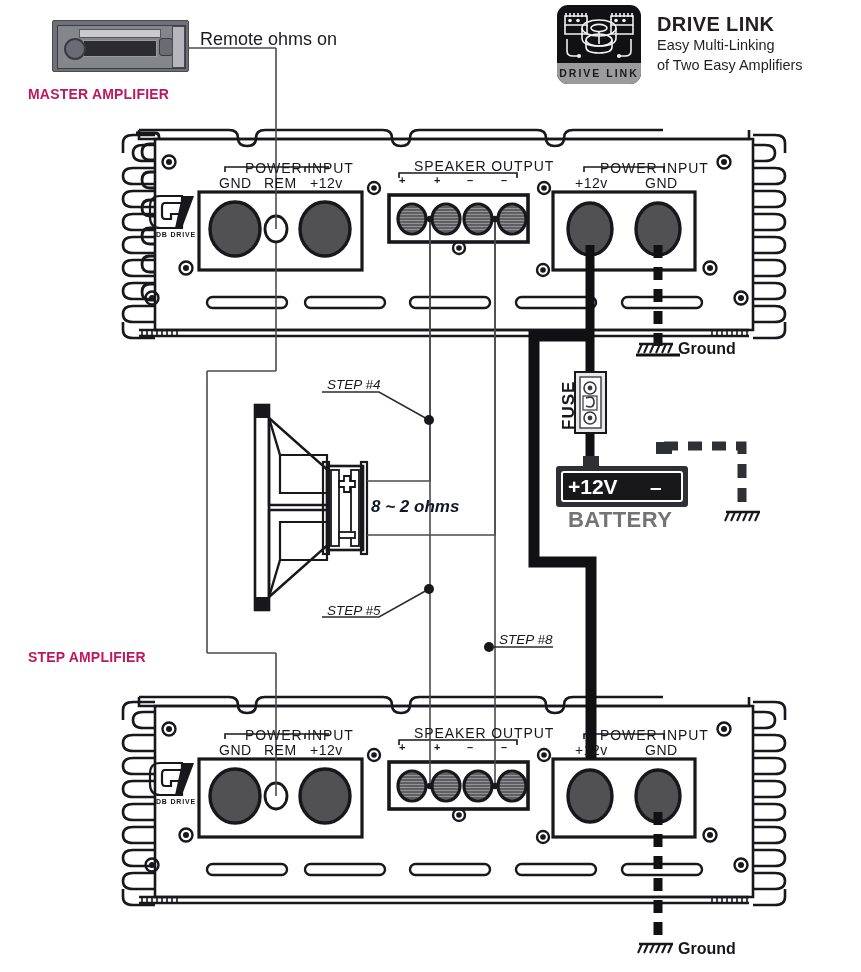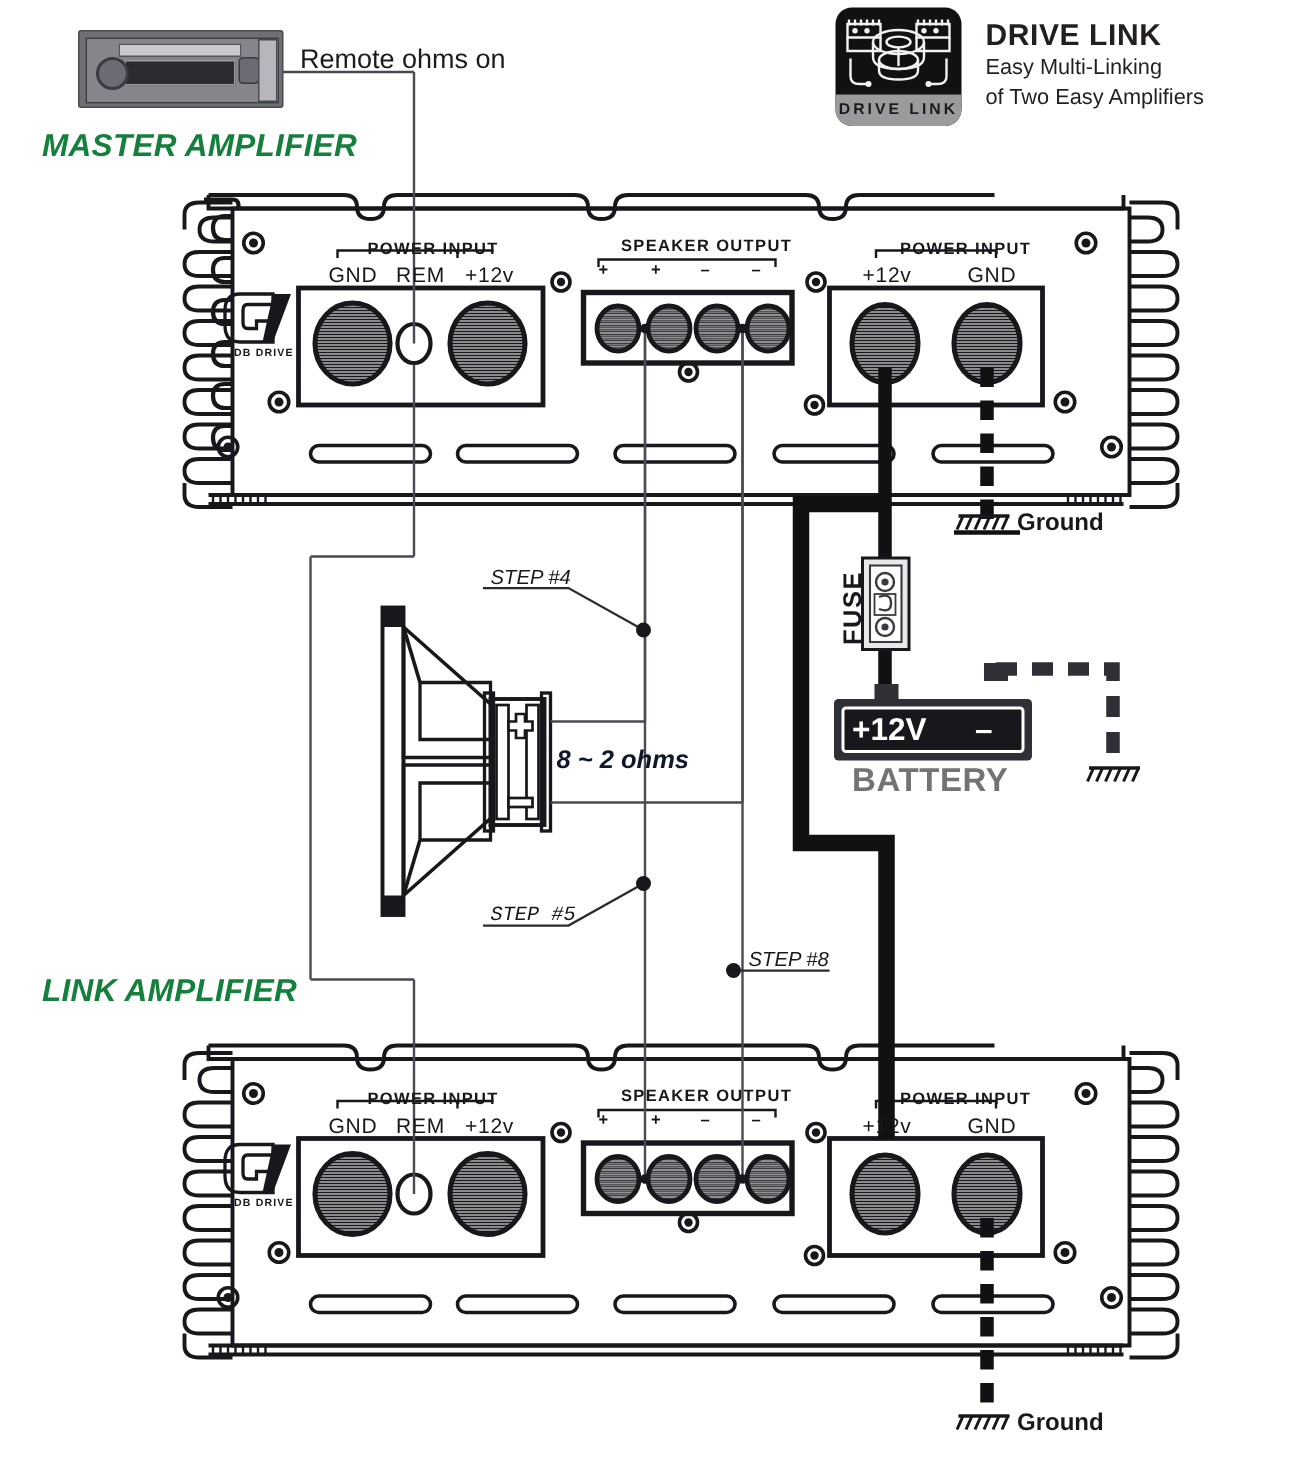--- a/index.html
+++ b/index.html
@@ -10,32 +10,32 @@
   }
   #stage{position:absolute;left:0;top:0;width:861px;height:972px;}
   svg#diagram{position:absolute;left:0;top:0;width:861px;height:972px;display:block;}
 
   
   .tx{position:absolute;white-space:nowrap;line-height:1;}
 
   .hdr-title{font-size:20px;font-weight:bold;letter-spacing:.4px;color:#231f20;}
   .hdr-sub{font-size:14.5px;color:#231f20;}
 
-  .amp-label{font-size:21px;font-weight:bold;font-style:italic;letter-spacing:.2px;color:#15803d;}
+  .amp-label{font-size:14px;font-weight:bold;letter-spacing:.2px;color:#be185d;}
   .remote-label{font-size:18px;color:#1b1b20;}
   .step-label{font-size:13.5px;font-style:italic;color:#17171c;}
   .ohms-label{font-size:17px;font-weight:bold;font-style:italic;color:#0f172a;}
   .ground-label{font-size:16px;font-weight:bold;color:#17171c;}
   .battery-label{font-size:22px;font-weight:bold;letter-spacing:.4px;color:#737373;}
   .fuse-label{font-size:17px;font-weight:bold;letter-spacing:1px;color:#17171c;
     transform:rotate(-90deg);transform-origin:0 0;}
   .batt-plus{font-size:21px;font-weight:bold;color:#ffffff;}
   .batt-minus{font-size:21px;font-weight:bold;color:#ffffff;}
 
-  .term-group{font-size:11px;font-weight:bold;letter-spacing:.9px;color:#17171c;}
+  .term-group{font-size:14px;font-weight:normal;letter-spacing:.9px;color:#17171c;}
   .term-pin{font-size:14px;font-weight:normal;letter-spacing:.5px;color:#17171c;}
   .sp-sym{font-size:11px;font-weight:bold;color:#17171c;}
 
   .dl-badge{
     position:absolute;width:84px;height:79px;border-radius:11px;
     background:#111114;overflow:hidden;
   }
   .dl-badge .dlname{
     position:absolute;left:0;bottom:0;width:84px;height:21px;background:#9b9b9e;
     color:#1b1b1f;font-size:10.5px;font-weight:bold;letter-spacing:2px;
@@ -451,21 +451,21 @@
   <div class="dlname">DRIVE LINK</div>
 </div>
 
 <div class="tx hdr-title" style="left:657px;top:14px;">DRIVE LINK</div>
 <div class="tx hdr-sub" style="left:657px;top:38px;">Easy Multi-Linking</div>
 <div class="tx hdr-sub" style="left:657px;top:58px;">of Two Easy Amplifiers</div>
 
 <div class="tx remote-label" style="left:200px;top:30px;">Remote ohms on</div>
 
 <div class="tx amp-label" style="left:28px;top:87px;">MASTER AMPLIFIER</div>
-<div class="tx amp-label" style="left:28px;top:650px;">LINK AMPLIFIER</div>
+<div class="tx amp-label" style="left:28px;top:650px;">STEP AMPLIFIER</div>
 
 <div class="tx term-group" style="left:245px;top:161px;">POWER INPUT</div>
 <div class="tx term-pin" style="left:219px;top:176px;">GND</div>
 <div class="tx term-pin" style="left:264px;top:176px;">REM</div>
 <div class="tx term-pin" style="left:310px;top:176px;">+12v</div>
 
 <div class="tx term-group" style="left:414px;top:159px;">SPEAKER OUTPUT</div>
 <div class="tx sp-sym" style="left:399px;top:175px;">+</div>
 <div class="tx sp-sym" style="left:434px;top:175px;">+</div>
 <div class="tx sp-sym" style="left:467px;top:175px;">–</div>
@@ -484,21 +484,21 @@
 <div class="tx sp-sym" style="left:399px;top:742px;">+</div>
 <div class="tx sp-sym" style="left:434px;top:742px;">+</div>
 <div class="tx sp-sym" style="left:467px;top:742px;">–</div>
 <div class="tx sp-sym" style="left:501px;top:742px;">–</div>
 
 <div class="tx term-group" style="left:600px;top:728px;">POWER INPUT</div>
 <div class="tx term-pin" style="left:575px;top:743px;">+12v</div>
 <div class="tx term-pin" style="left:645px;top:743px;">GND</div>
 
 <div class="tx step-label" style="left:327px;top:378px;">STEP #4</div>
-<div class="tx step-label" style="left:327px;top:604px;font-family:Liberation Mono, monospace;">STEP #5</div>
+<div class="tx step-label" style="left:327px;top:604px;">STEP #5</div>
 <div class="tx step-label" style="left:499px;top:633px;">STEP #8</div>
 
 <div class="tx ohms-label" style="left:371px;top:498px;">8 ~ 2 ohms</div>
 
 <div class="tx fuse-label" style="left:560px;top:430px;">FUSE</div>
 
 <div class="tx batt-plus" style="left:568px;top:476px;">+12V</div>
 <div class="tx batt-minus" style="left:650px;top:476px;">–</div>
 <div class="tx battery-label" style="left:568px;top:509px;">BATTERY</div>
 

